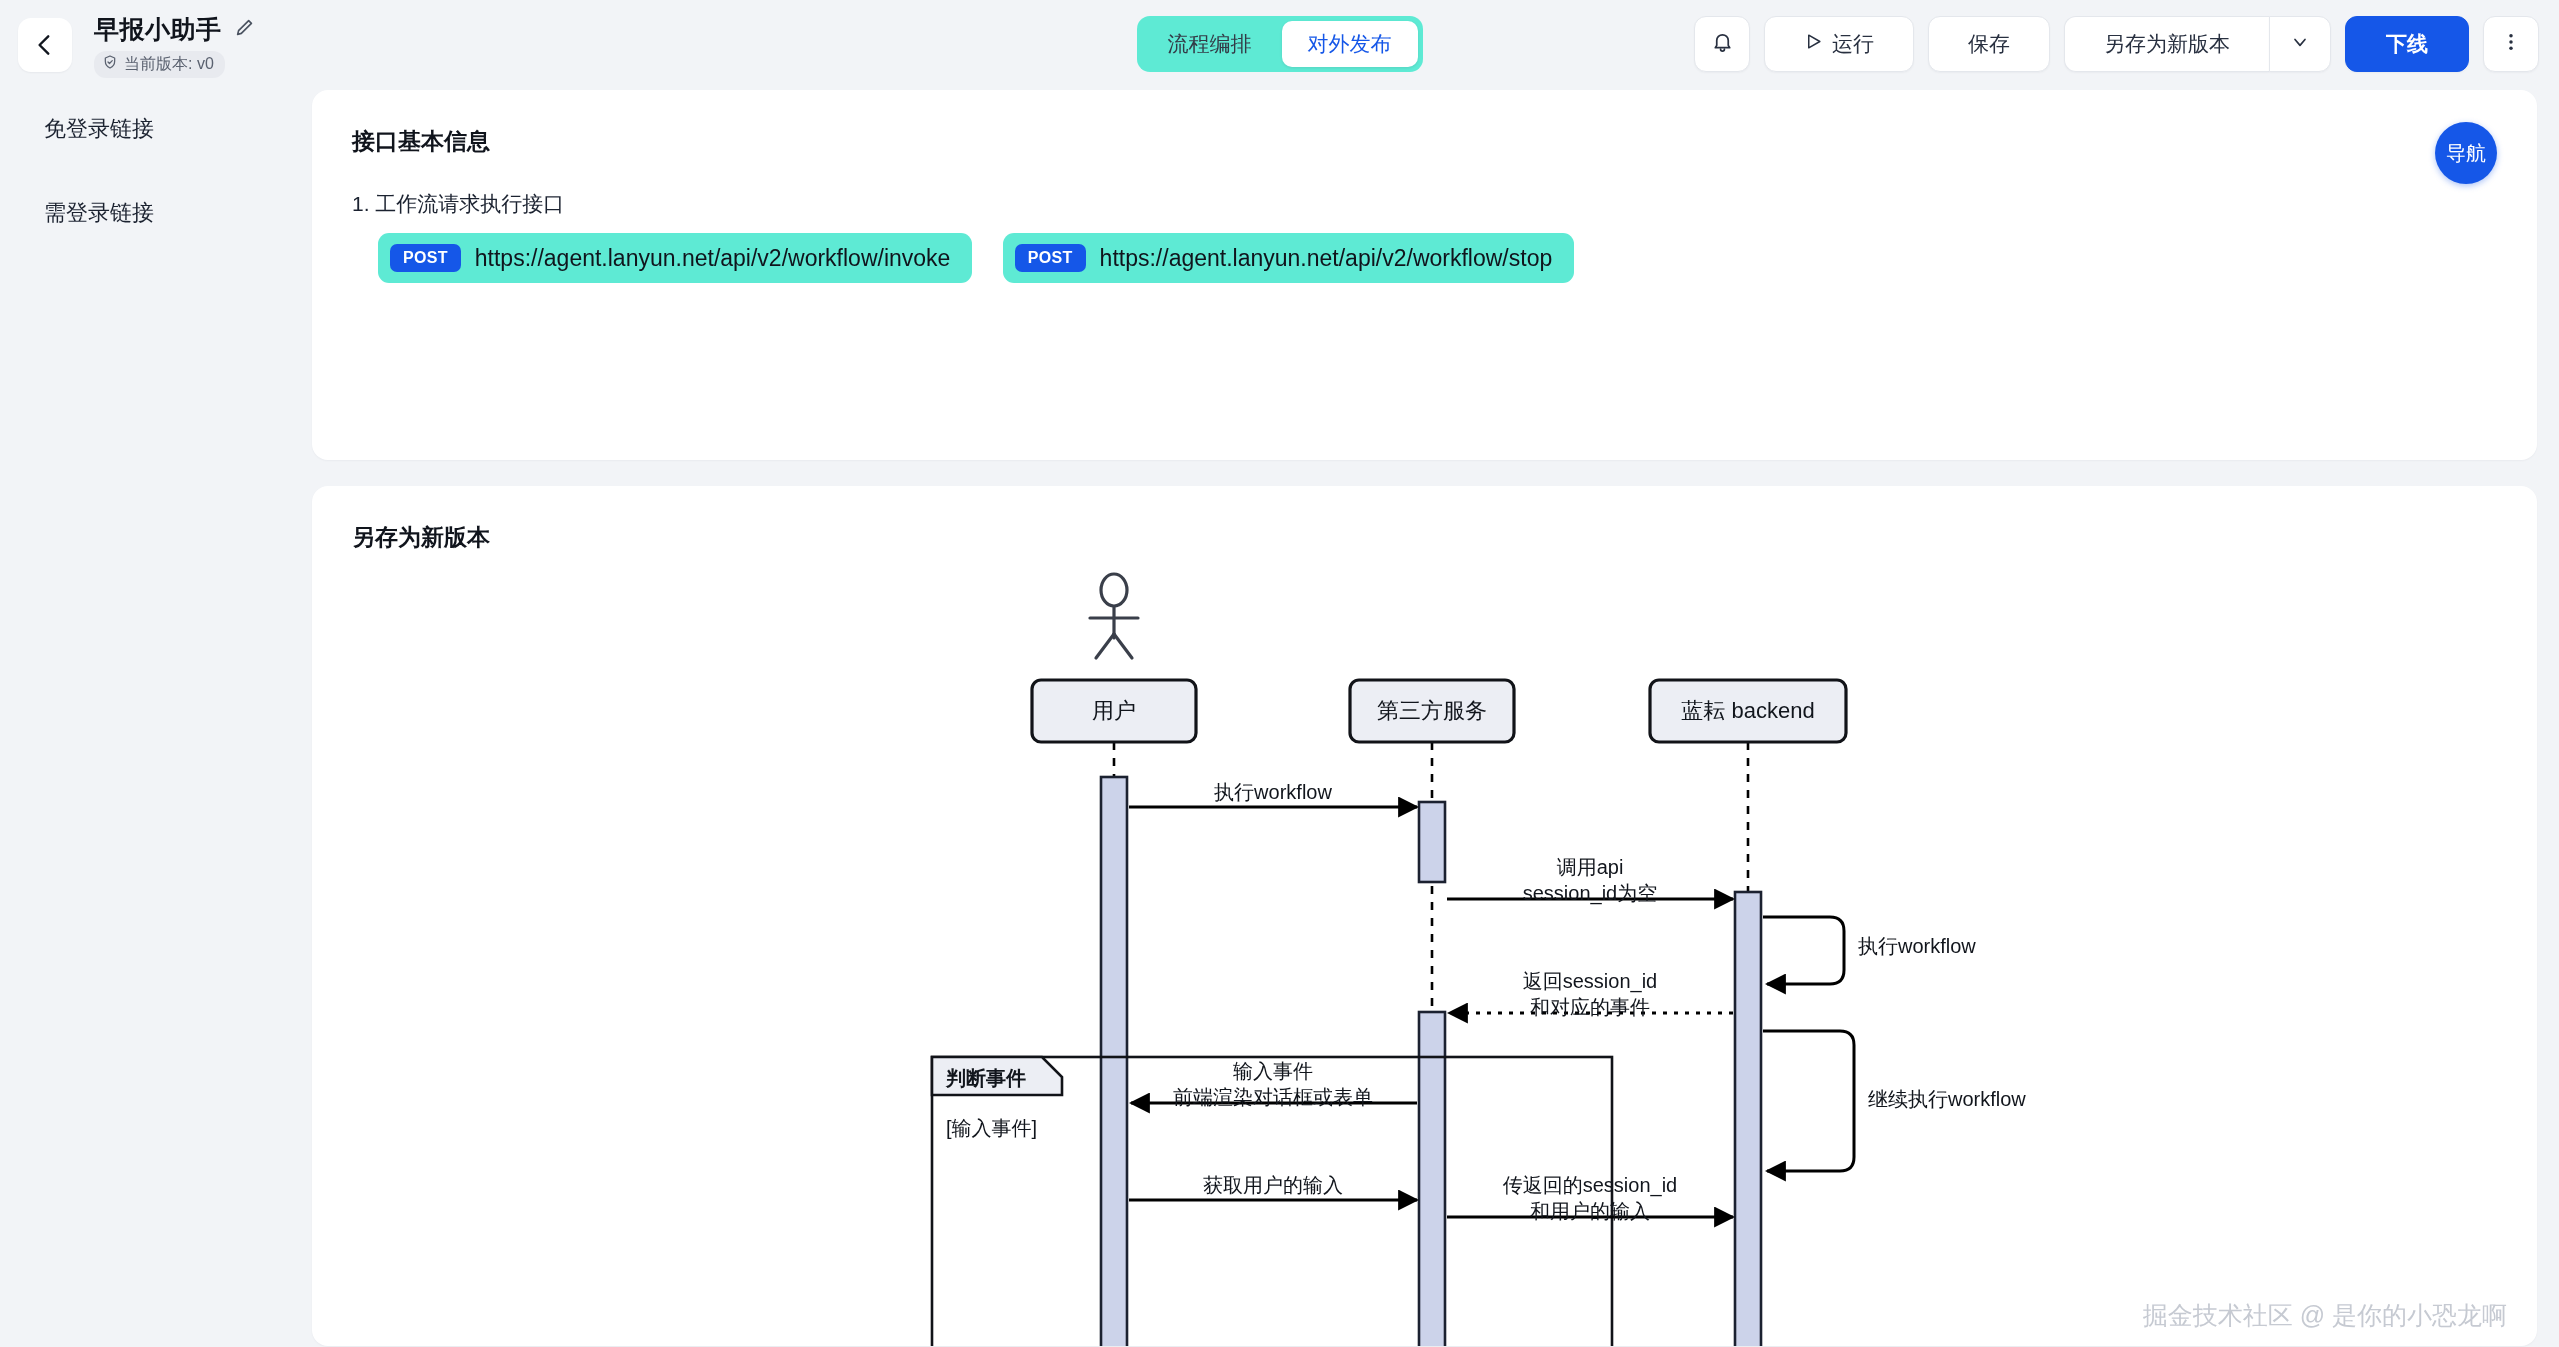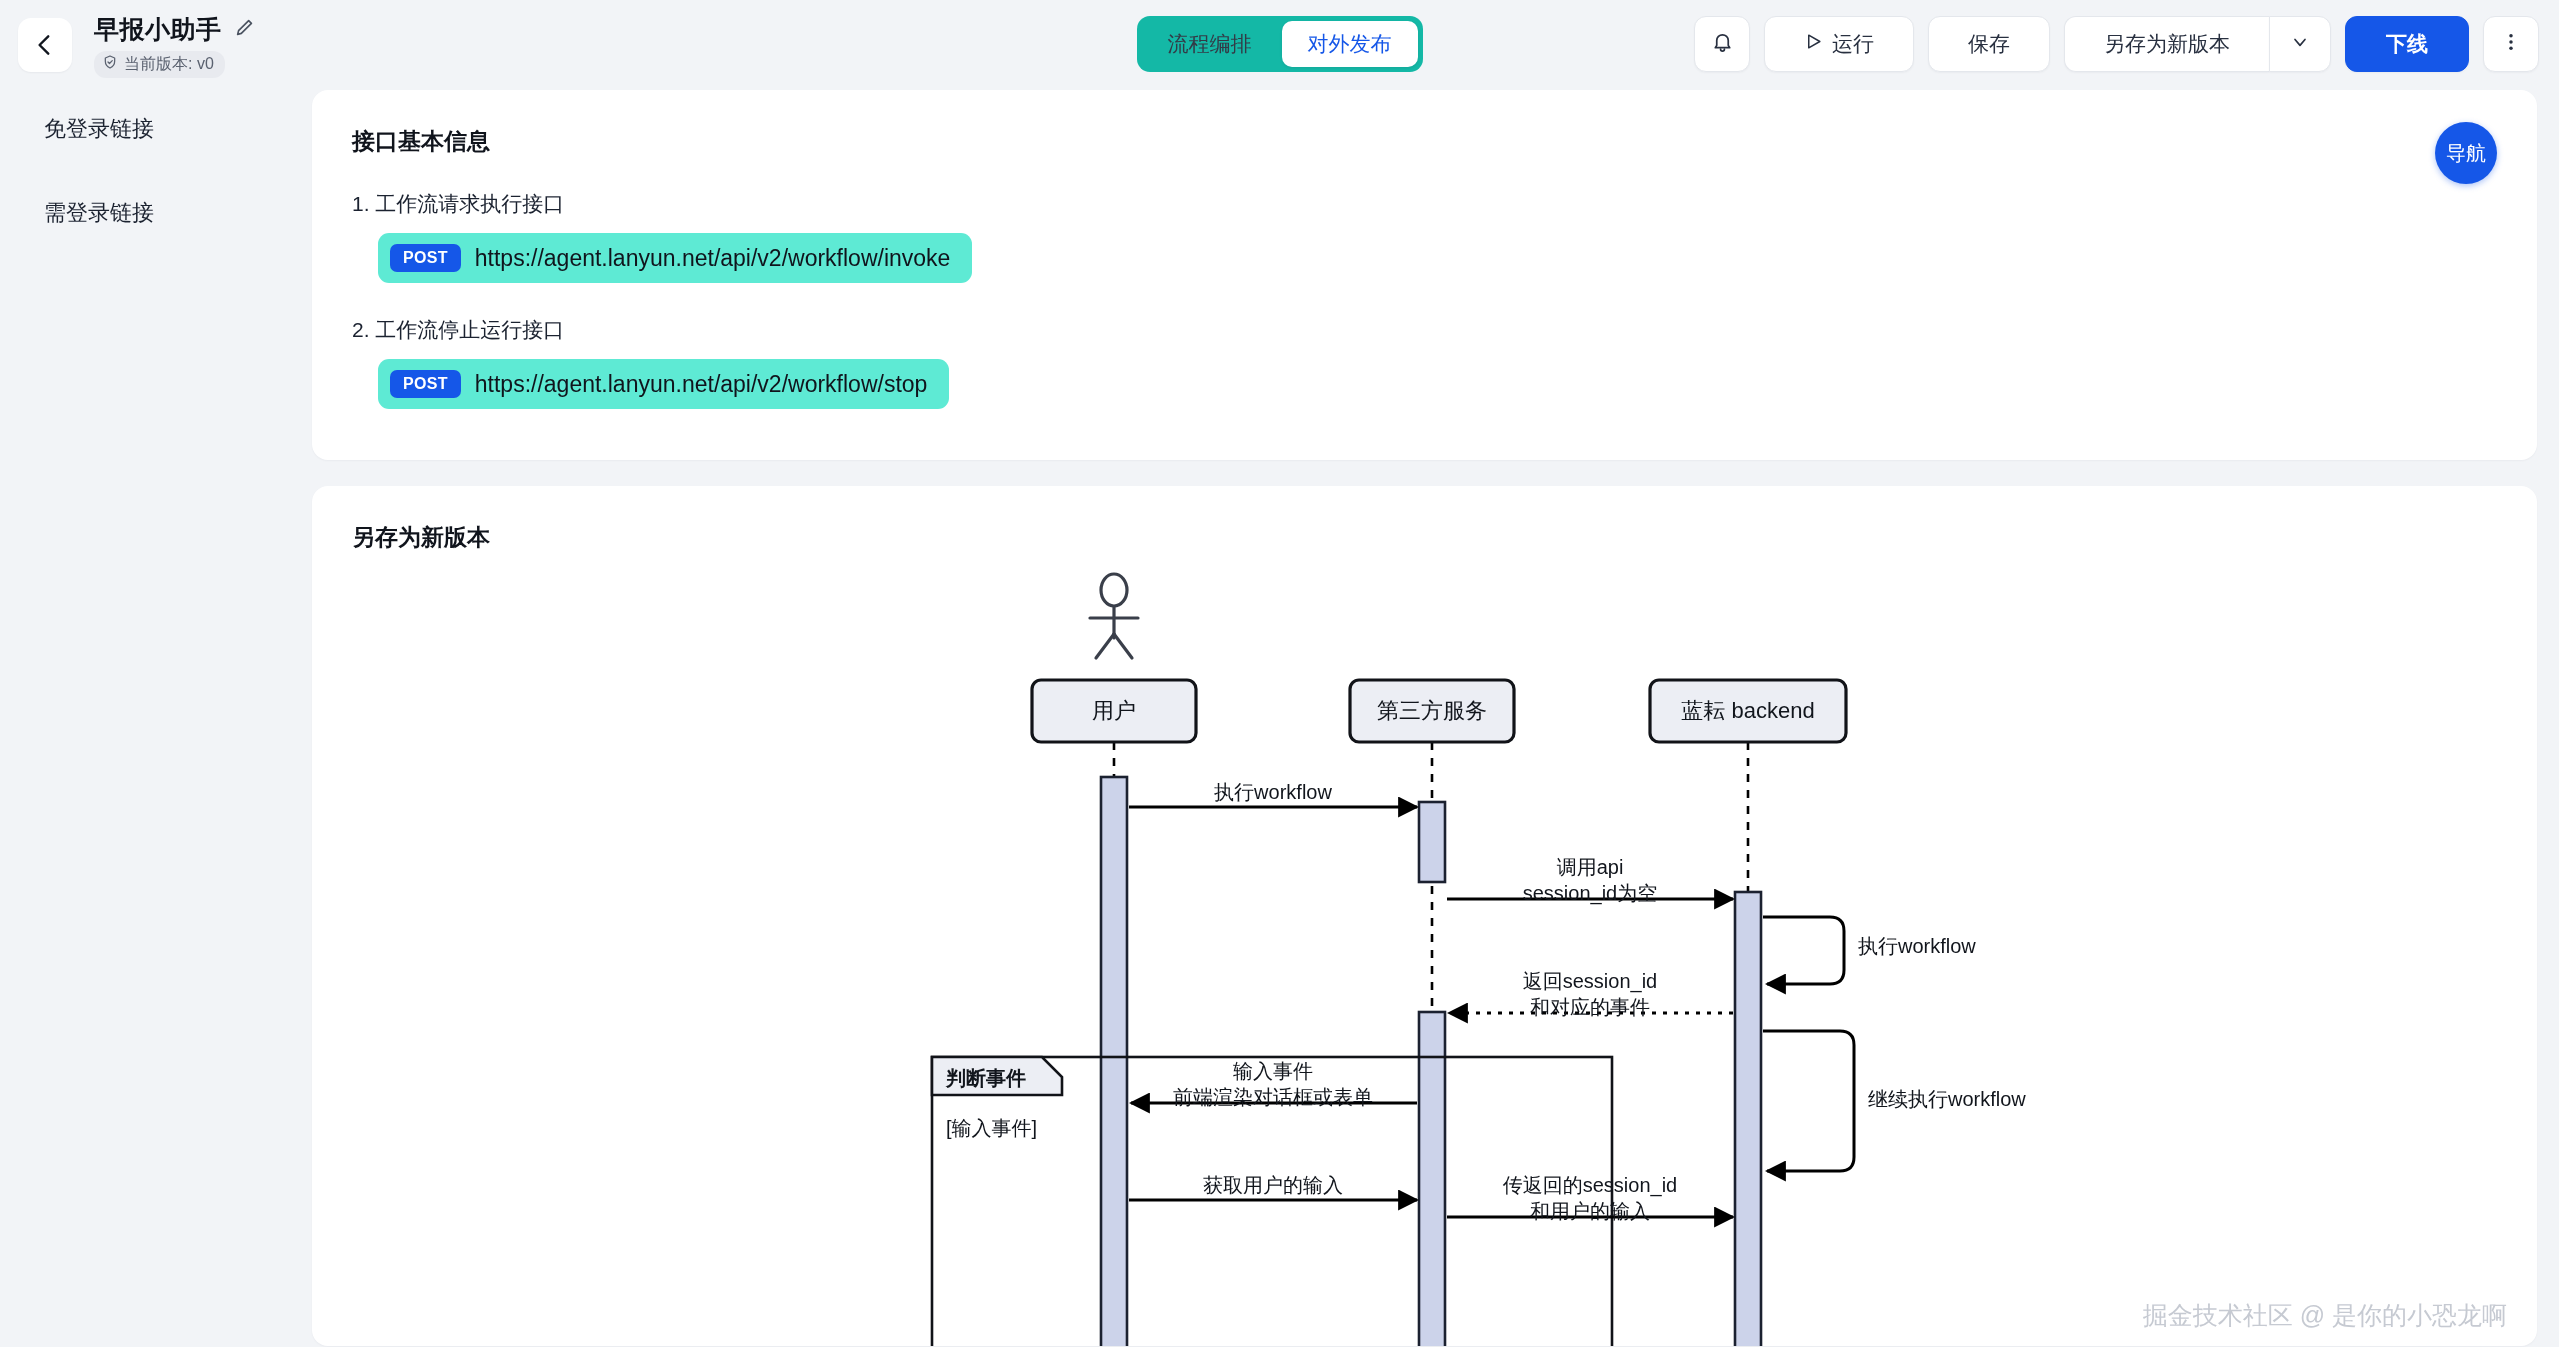--- a/index.html
+++ b/index.html
@@ -32,21 +32,21 @@
   .version-pill {
     display: inline-flex; align-items: center; gap: 6px;
     background: #e8eaef; color: #5b6270;
     border-radius: 12px; padding: 3px 11px 3px 8px;
     font-size: 16px; width: fit-content;
   }
 
   
   .tabs {
     position: absolute; left: 50%; top: 16px; transform: translateX(-50%);
-    background: #14b8a6; border-radius: 13px; padding: 5px;
+    background: #5eead4; border-radius: 13px; padding: 5px;
     display: flex; gap: 4px; font-family: Liberation Serif, serif;
   }
   .tab {
     padding: 9px 26px; border-radius: 10px; font-size: 21px;
     color: #333a46; cursor: pointer; white-space: nowrap;
   }
   .tab.active { background: #ffffff; color: #1557e8; font-weight: 400;
     box-shadow: 0 1px 3px rgba(16,24,40,.10); }
 
   
@@ -215,21 +215,20 @@
 
   <div class="card card-1">
     <div class="card-title">接口基本信息</div>
 
     <div class="section-step">1. 工作流请求执行接口</div>
     <div class="url-pill">
       <span class="method">POST</span>
       <span class="url-text">https://agent.lanyun.net/api/v2/workflow/invoke</span>
     </div>
 
-    <div class="section-step">2. 工作流停止运行接口</div>
     <div class="url-pill">
       <span class="method">POST</span>
       <span class="url-text">https://agent.lanyun.net/api/v2/workflow/stop</span>
     </div>
 
     <div class="nav-fab">导航</div>
   </div>
 
   <div class="card card-2">
     <div class="card-title">另存为新版本</div>

